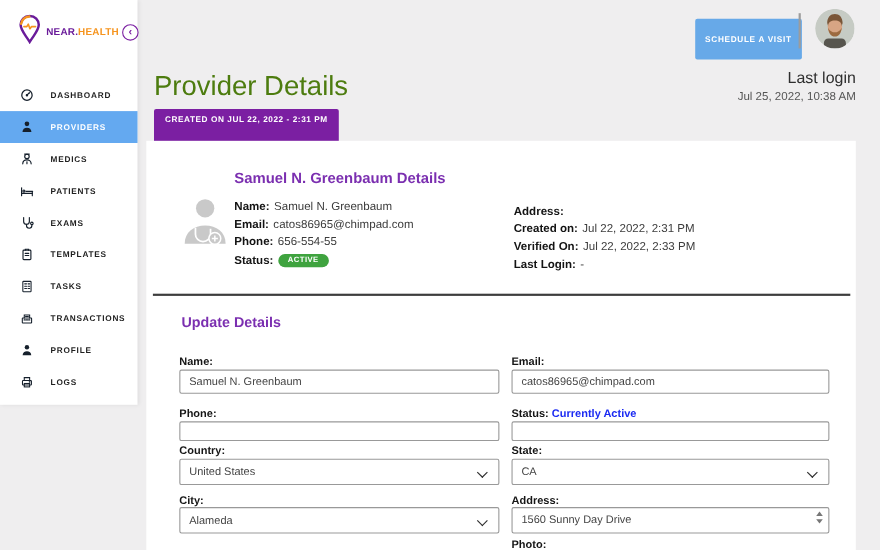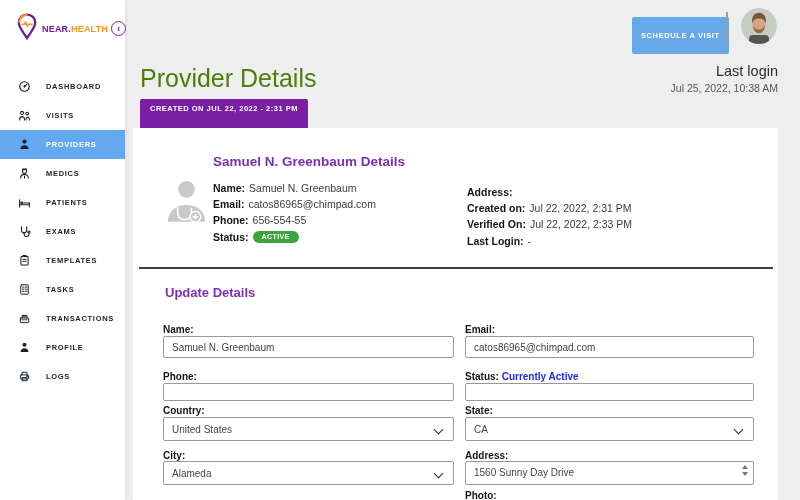--- a/index.html
+++ b/index.html
@@ -5,21 +5,21 @@
   * { box-sizing: border-box; margin: 0; padding: 0; }
   html,body { width:800px; height:500px; }
   body {
     position: relative;
     background:#efeeef;
     font-family:"Liberation Sans", sans-serif;
     overflow:hidden;
   }
   
   .sidebar {
-    position:absolute; left:0; top:0; width:125px; height:500px;
+    position:absolute; left:0; top:0; width:125px; height:368px;
     background:#fff; box-shadow:1px 0 4px rgba(0,0,0,.07); z-index:2;
   }
   .logo-row { display:flex; align-items:center; padding:13px 5px 0 15px; }
   .brand-text { font-size:9px; font-weight:bold; letter-spacing:.2px; margin-left:3px; white-space:nowrap; }
   .brand-primary { color:#6a1b9a; }
   .brand-secondary { color:#f6941e; }
   .collapse-btn {
     width:15px; height:15px; min-width:15px; border:1.5px solid #7b1fa2; border-radius:50%;
     color:#7b1fa2; font-size:10px; line-height:11px; text-align:center; margin-left:3px;
     background:#fff; cursor:pointer; font-weight:bold;
@@ -119,31 +119,20 @@
     <div class="nav-item">
       <span class="nav-icon">
         <svg width="13" height="13" viewBox="0 0 16 16" fill="none" stroke="#16202c" stroke-width="1.4" stroke-linecap="round">
             <circle cx="8" cy="8" r="5.8"></circle>
             <path d="M8 8l2.7-2.7"></path>
             <circle cx="8" cy="8" r="0.7" fill="#16202c"></circle>
           </svg>
       </span>
         <span class="lbl">DASHBOARD</span>
     </div>
-    <div class="nav-item">
-      <span class="nav-icon">
-        <svg width="13" height="13" viewBox="0 0 16 16" fill="none" stroke="#16202c" stroke-width="1.3" stroke-linecap="round">
-            <circle cx="5" cy="4.8" r="1.9"></circle>
-            <path d="M2 13.4c0-2.5 1.3-4 3-4s3 1.5 3 4"></path>
-            <circle cx="11.3" cy="5.6" r="1.6"></circle>
-            <path d="M9.8 13.4c0-2.1 1-3.3 2.3-3.3 1.3 0 2 1.2 2 3.3"></path>
-          </svg>
-      </span>
-        <span class="lbl">VISITS</span>
-    </div>
     <div class="nav-item active">
       <span class="nav-icon">
         <svg width="13" height="13" viewBox="0 0 16 16">
             <circle cx="8" cy="4.4" r="2.6" fill="#16202c"></circle>
             <path d="M3 13.6c0-3.1 2.2-4.7 5-4.7s5 1.6 5 4.7z" fill="#16202c"></path>
           </svg>
       </span>
         <span class="lbl">PROVIDERS</span>
     </div>
     <div class="nav-item">

